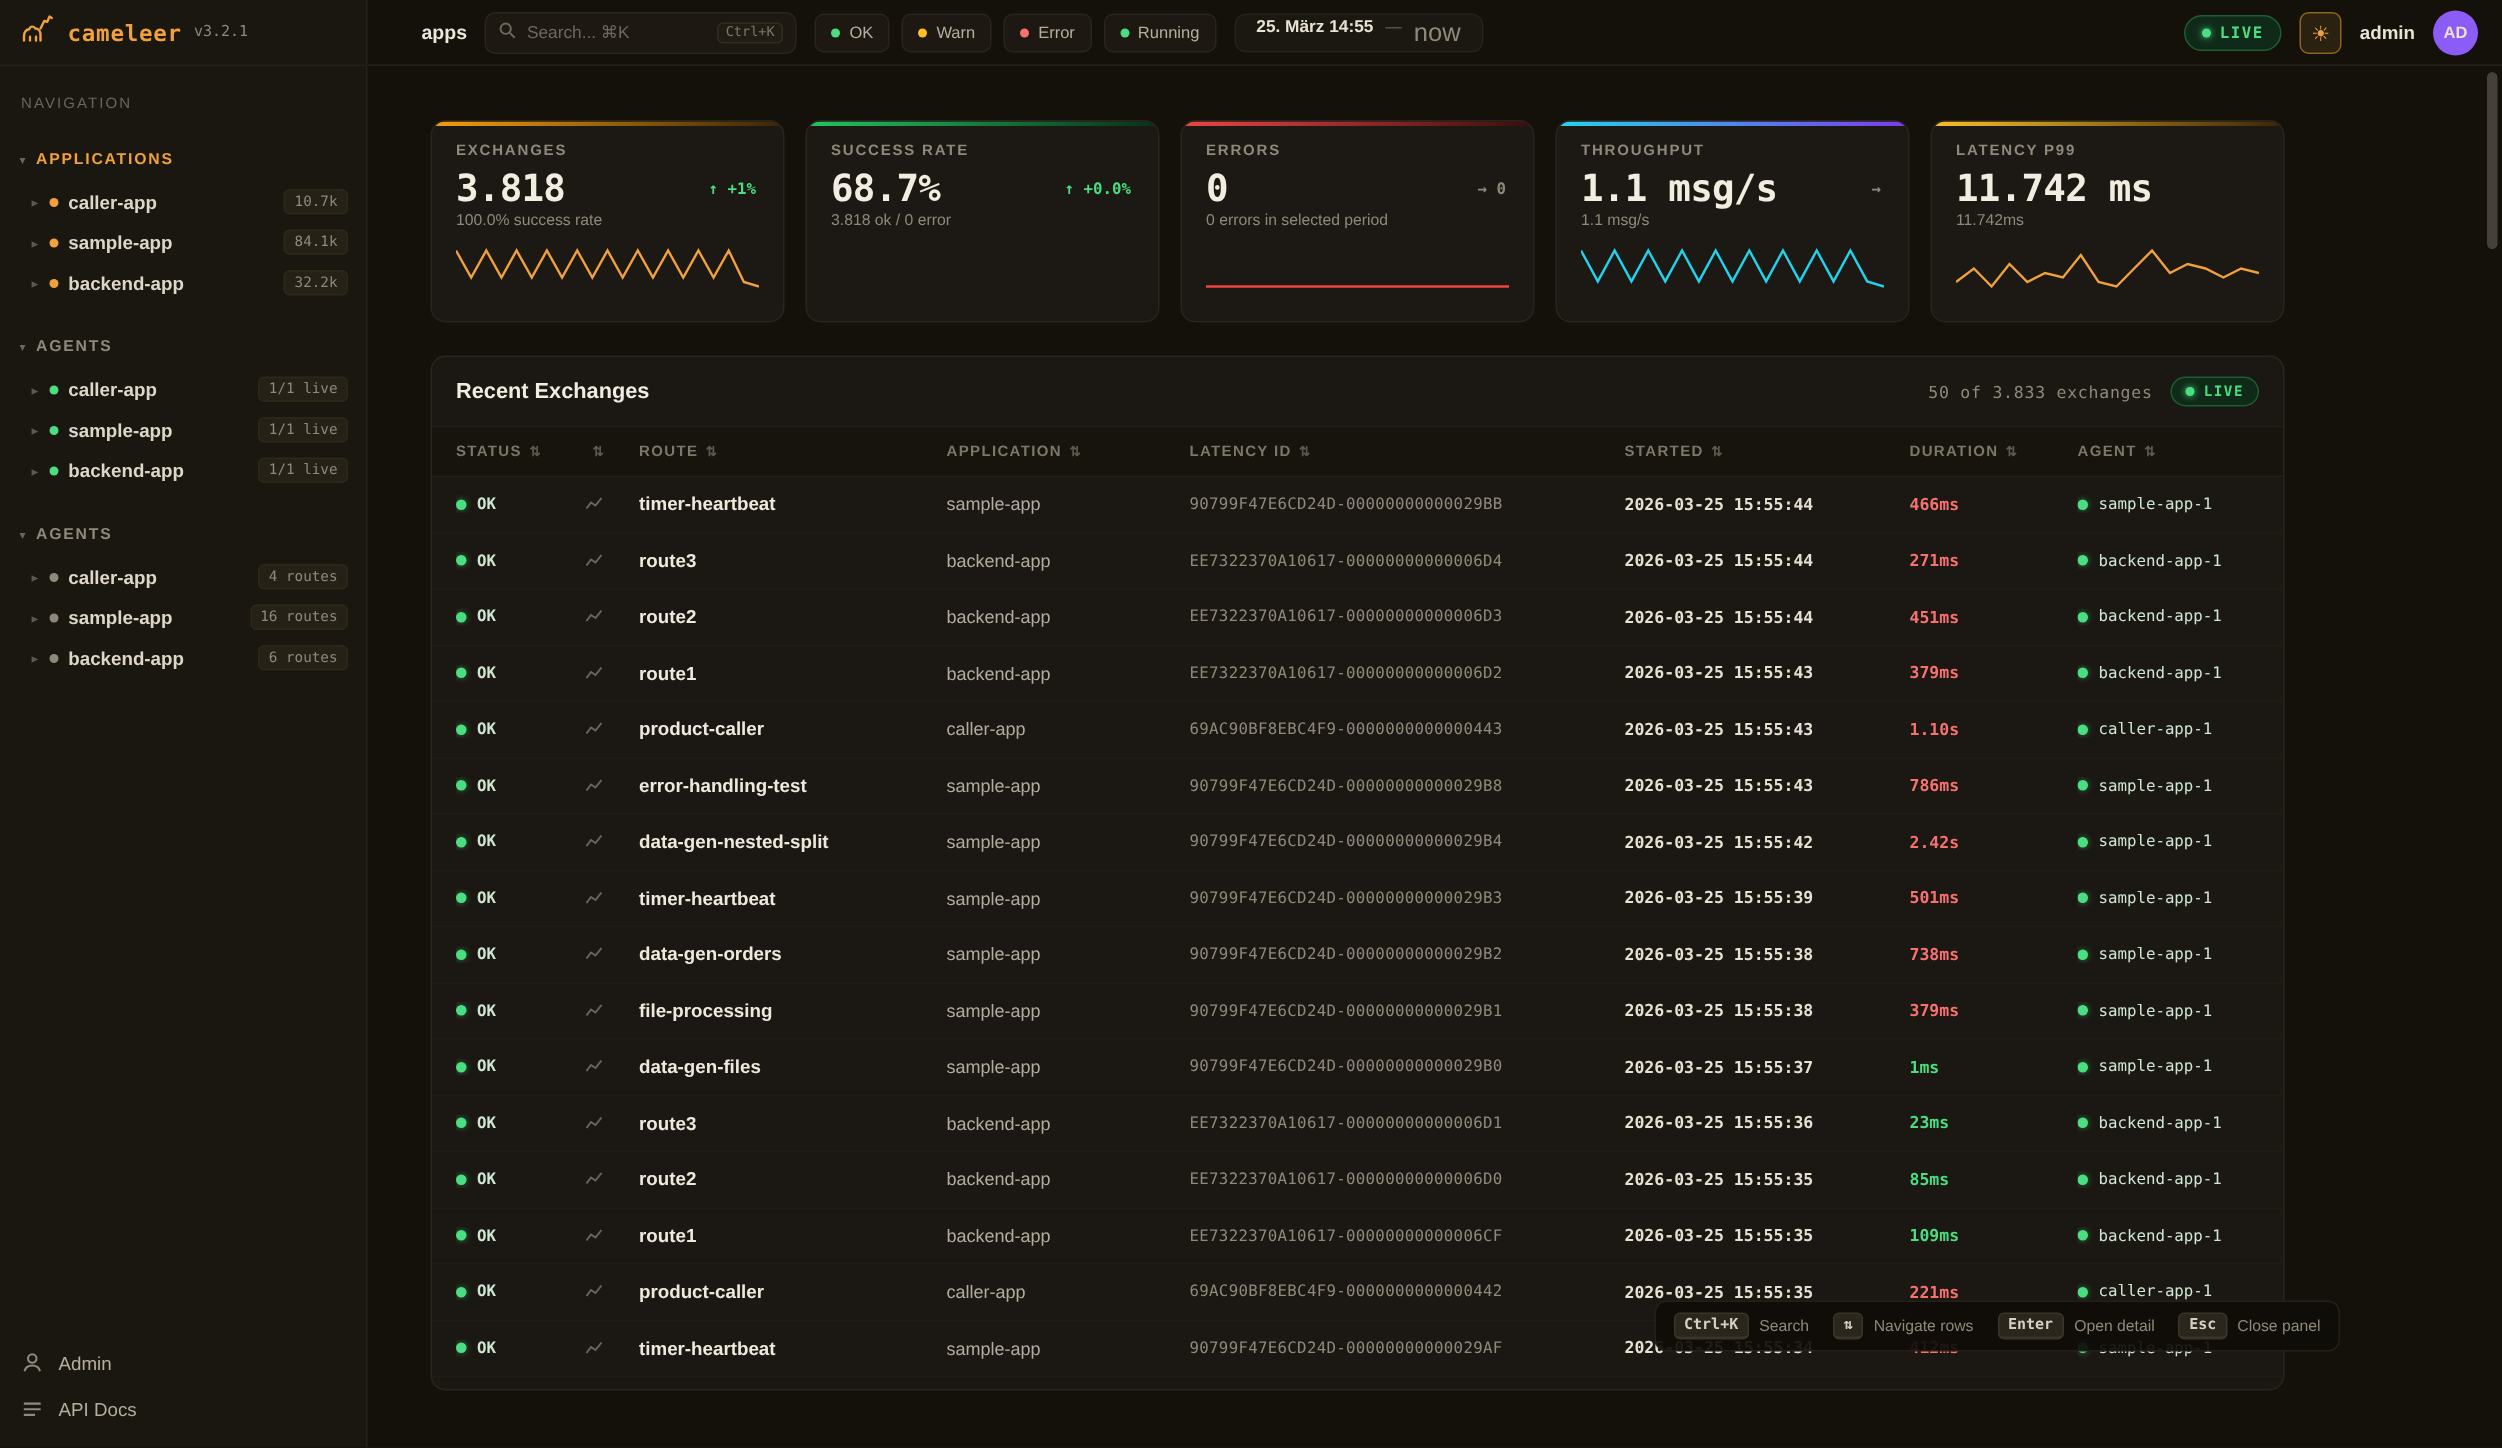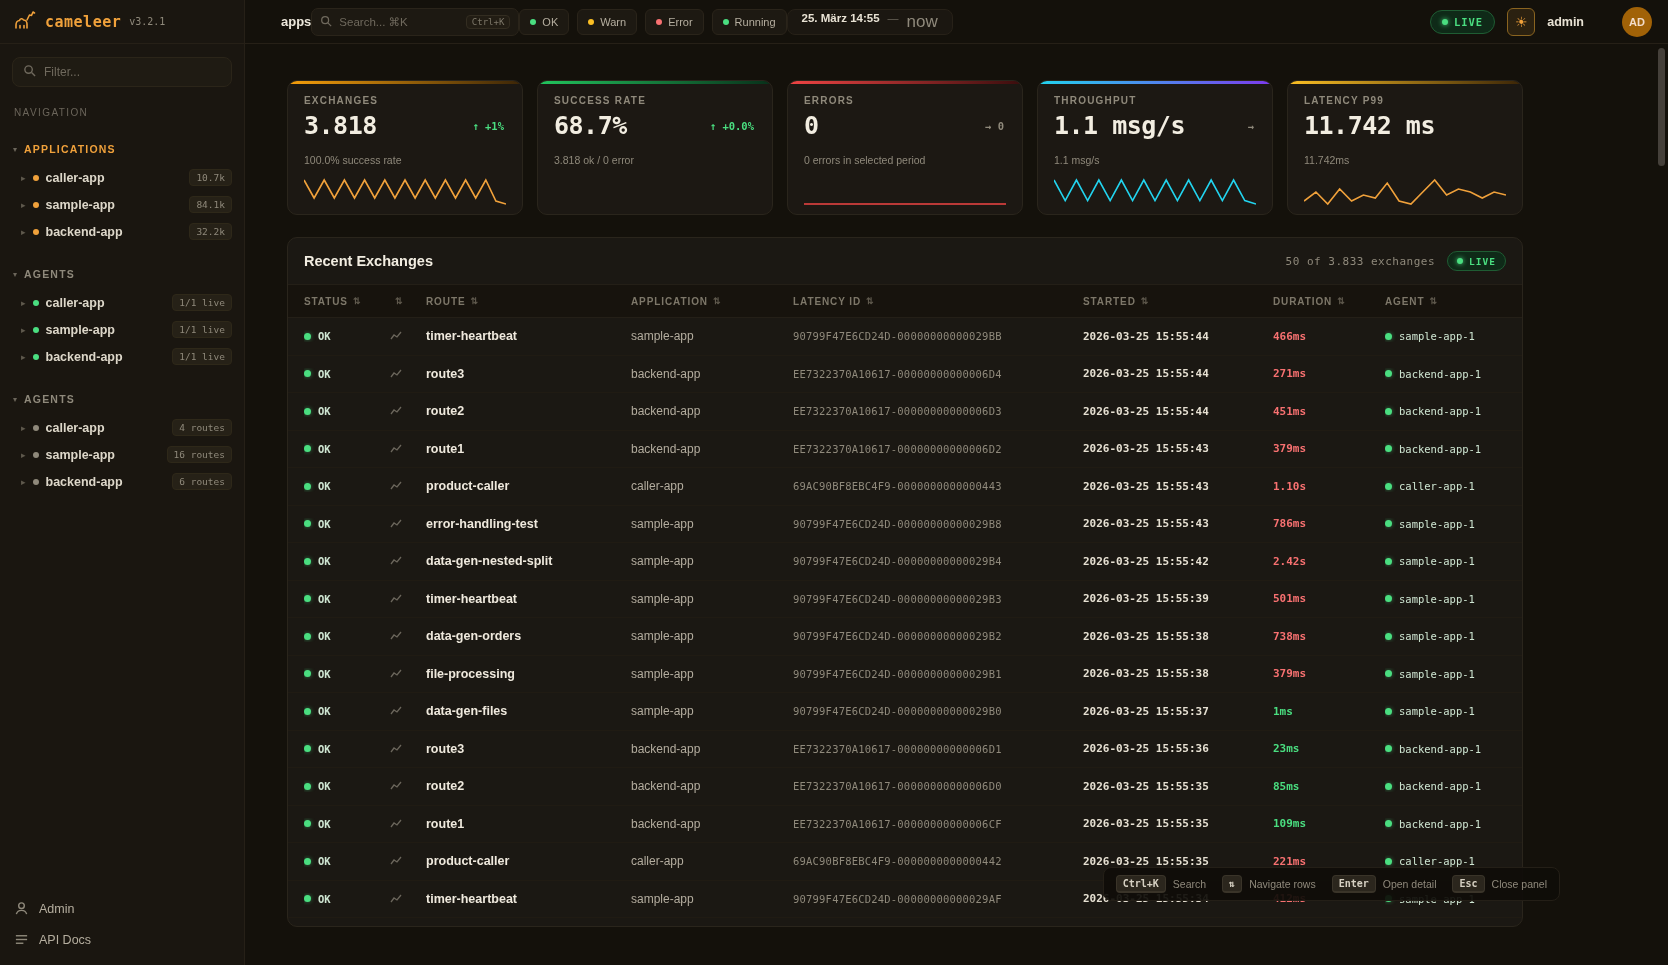--- a/index.html
+++ b/index.html
@@ -30,55 +30,55 @@
   .item-caret{color:#5f594d;font-size:9px;}
   .side-dot{width:6px;height:6px;border-radius:50%;background:#8f897b;}
   .item-label{font-size:12.5px;font-weight:bold;color:#ddd7c9;}
   .item-badge{margin-left:auto;font-family:"DejaVu Sans Mono",monospace;font-size:9.5px;color:#8f897b;background:#262117;border:1px solid #2e2819;border-radius:4px;padding:2px 6px;}
   .side-footer{margin-top:auto;padding:0 14px 18px;display:flex;flex-direction:column;gap:16px;}
   .foot-item{display:flex;align-items:center;gap:10px;color:#b5ae9f;font-size:12.5px;cursor:pointer;}
   .foot-item svg{display:block;}
 
   
   .rightcol{flex:1;display:flex;flex-direction:column;min-width:0;}
-  .topbar{height:44px;display:flex;align-items:center;padding:0 16px 0 36px;border-bottom:1px solid #262017;}
+  .topbar{height:44px;display:flex;align-items:center;gap:12px;padding:0 16px 0 36px;border-bottom:1px solid #262017;}
   .ctx{font-size:13px;font-weight:bold;color:#ece7db;}
   .search-box{width:208px;height:28px;display:flex;align-items:center;gap:7px;background:#1d1912;border:1px solid #2a241a;border-radius:7px;padding:12px 8px;}
   .search-box input{flex:1;min-width:0;background:none;border:0;outline:0;color:#cfc9bb;font-size:11.5px;font-family:"Liberation Sans",sans-serif;}
   .kbd-top{font-family:"DejaVu Sans Mono",monospace;font-size:9px;color:#7d7769;border:1px solid #332d21;border-radius:4px;padding:1px 5px;background:#221d14;white-space:nowrap;}
   .chips{display:flex;gap:8px;}
   .chip{display:flex;align-items:center;gap:6px;height:26px;padding:0 10px;background:#1d1912;border:1px solid #2a241a;border-radius:6px;color:#b5ae9f;font-size:11px;cursor:pointer;font-family:"Liberation Sans",sans-serif;}
   .chip-dot{width:6px;height:6px;border-radius:50%;}
   .time-strip{display:flex;align-items:center;background:#1b1711;border:1px solid #272118;border-radius:8px;padding:2px;gap:2px;}
   .range-btn{height:26px;padding:0 11px;font-size:11.5px;color:#9b9486;background:none;border:1px solid transparent;border-radius:6px;cursor:pointer;font-family:"Liberation Sans",sans-serif;}
   .range-btn.active{background:#2e2920;color:#f0ebdf;border-color:#3b3527;font-weight:bold;}
   .datetime{display:flex;align-items:flex-start;gap:8px;padding:0 12px;cursor:pointer;}
   .dt{font-size:11.5px;font-weight:bold;color:#e8e2d4;}
   .dt-sep{color:#6b655a;font-size:11px;}
   .dt-now{font-size:17px;color:#8f897b;}
   .top-right{margin-left:auto;display:flex;align-items:center;gap:12px;}
   .live-badge{display:inline-flex;align-items:center;gap:6px;height:24px;padding:0 11px;border-radius:999px;background:#0f2a18;border:1px solid #1f5c33;color:#4ade80;font-family:"DejaVu Sans Mono",monospace;font-size:10.5px;font-weight:bold;letter-spacing:1px;cursor:pointer;}
   .live-badge.small{height:20px;font-size:9.5px;padding:0 9px;}
   .live-dot{width:6px;height:6px;border-radius:50%;background:#4ade80;box-shadow:0 0 5px #4ade80;}
   .theme-btn{width:28px;height:28px;border-radius:6px;background:#2b2110;border:1px solid #8a6420;color:#f0a13b;font-size:14px;display:grid;place-items:center;cursor:pointer;}
   .username{font-size:12.5px;font-weight:bold;color:#e8e2d4;}
-  .avatar{width:30px;height:30px;border-radius:50%;background:#a16207;color:#f3ddcb;font-size:11px;font-weight:bold;display:grid;place-items:center;cursor:pointer;font-family:"Liberation Sans",sans-serif;margin-left:26px;}
+  .avatar{width:30px;height:30px;border-radius:50%;background:#8b5cf6;color:#f3ddcb;font-size:11px;font-weight:bold;display:grid;place-items:center;cursor:pointer;font-family:"Liberation Sans",sans-serif;}
 
   
   .main{flex:1;padding:36px 0 0 42px;position:relative;}
   .stats-row{display:grid;grid-template-columns:repeat(5,1fr);gap:14px;width:1236px;}
   .card{position:relative;height:135px;background:#1c1813;border:1px solid #2a251c;border-radius:10px;padding:14px 16px 8px;overflow:hidden;}
   .accent{position:absolute;top:0;left:0;right:0;height:3px;border-radius:10px 10px 0 0;}
   .stat-label{font-size:10px;letter-spacing:1.2px;color:#8f897b;font-weight:bold;}
   .stat-valrow{display:flex;align-items:center;gap:10px;margin-top:5px;}
   .stat-value{font-family:"DejaVu Sans Mono",monospace;font-size:25px;font-weight:bold;color:#f2ede1;letter-spacing:-0.5px;white-space:nowrap;}
   .stat-delta{font-family:"DejaVu Sans Mono",monospace;font-size:10.5px;font-weight:bold;margin-left:auto;padding-right:2px;white-space:nowrap;}
   .stat-delta.green{color:#4ade80;}
   .stat-delta.muted{color:#8f897b;}
-  .stat-sub{margin-top:14px;font-size:10.5px;color:#8f897b;}
+  .stat-sub{margin-top:1px;font-size:10.5px;color:#8f897b;}
   .spark{display:block;width:100%;height:34px;margin-top:8px;}
 
   
   .panel{width:1236px;height:690px;margin-top:22px;background:#1b1813;border:1px solid #2a251c;border-radius:10px;overflow:hidden;}
   .panel-head{display:flex;align-items:center;padding:13px 16px;border-bottom:1px solid #241f17;}
   .panel-title{font-size:14.5px;font-weight:bold;color:#f2ede1;}
   .panel-right{margin-left:auto;display:flex;align-items:center;gap:12px;}
   .summary{font-family:"DejaVu Sans Mono",monospace;font-size:11px;color:#8f897b;letter-spacing:.5px;}
   .thead,.trow{display:grid;grid-template-columns:86px 36px 205px 162px 290px 190px 112px minmax(0,1fr);align-items:center;padding:0 16px;}
   .thead{height:33px;background:#17130d;border-bottom:1px solid #241f17;}
@@ -117,29 +117,20 @@
         <svg width="24" height="24" viewBox="0 0 24 24" fill="none" stroke="#f0a13b" stroke-width="1.6" stroke-linecap="round" stroke-linejoin="round">
           <path d="M3 20v-3c0-2.5 1.5-4.5 3.5-4.5 .5-2 3-2.5 4-.5 2 0 3.5 1.8 3.5 4v4"></path>
           <path d="M14 12l2.5-5 2 .5L20 4l1.5 1"></path>
           <path d="M7 20v-2.5M11 20v-2.5"></path>
         </svg>
       </span>
       <span class="logo-name">cameleer</span>
       <span class="logo-ver">v3.2.1</span>
     </div>
 
-    <div class="filter-box">
-      <span>
-        <svg width="13" height="13" viewBox="0 0 14 14" fill="none" stroke="#6f695d" stroke-width="1.5">
-            <circle cx="6" cy="6" r="4"></circle>
-            <line x1="9.2" y1="9.2" x2="13" y2="13"></line>
-          </svg>
-      </span>
-      <input placeholder="Filter..." style="">
-    </div>
 
     <div class="nav-label">NAVIGATION</div>
     <div id="side-sections">
         <div class="side-section active">
     <div class="section-head">
       <span class="sec-caret">▾</span>
       <span class="sec-title">APPLICATIONS</span>
     </div>
     <div class="side-items">
             <div class="side-item">

